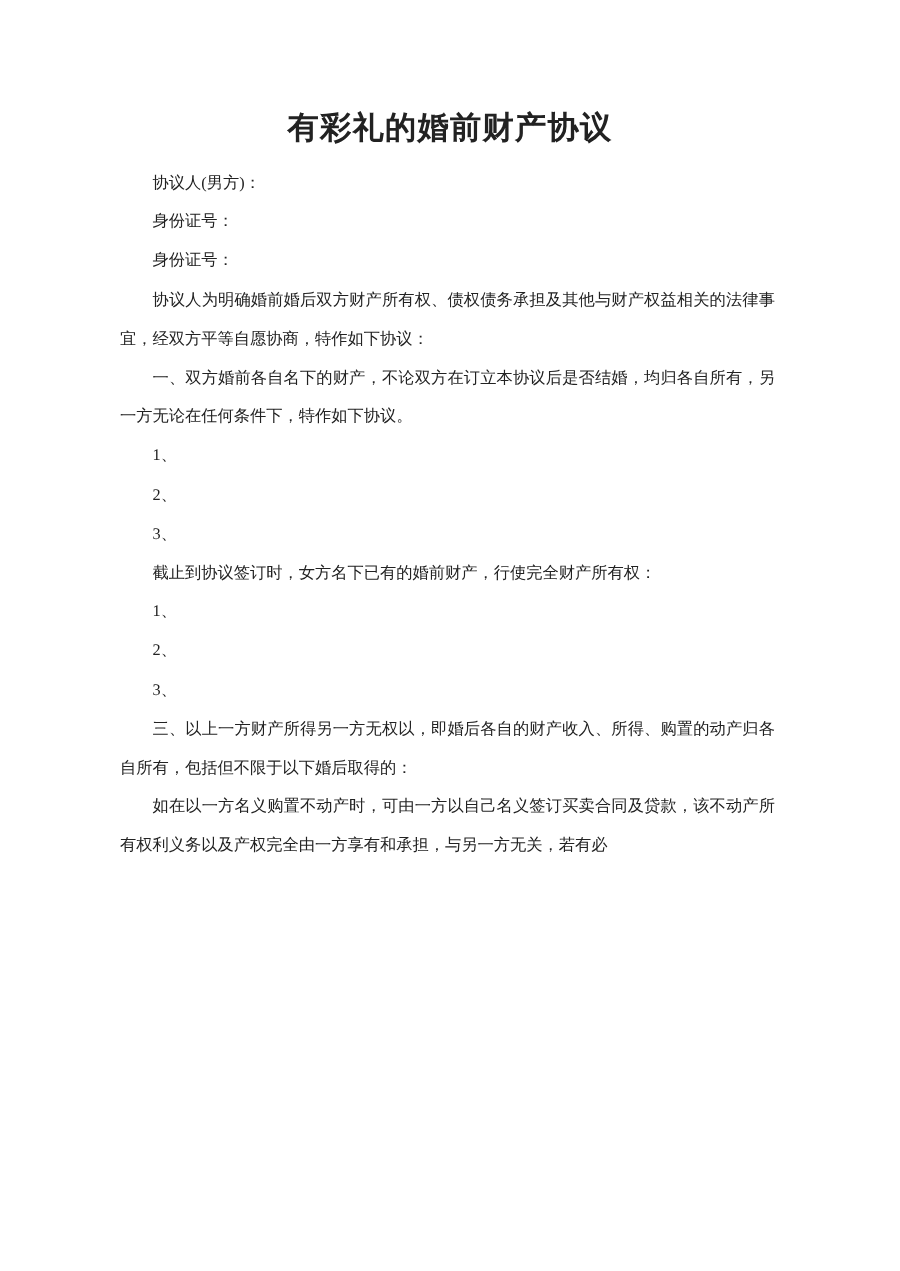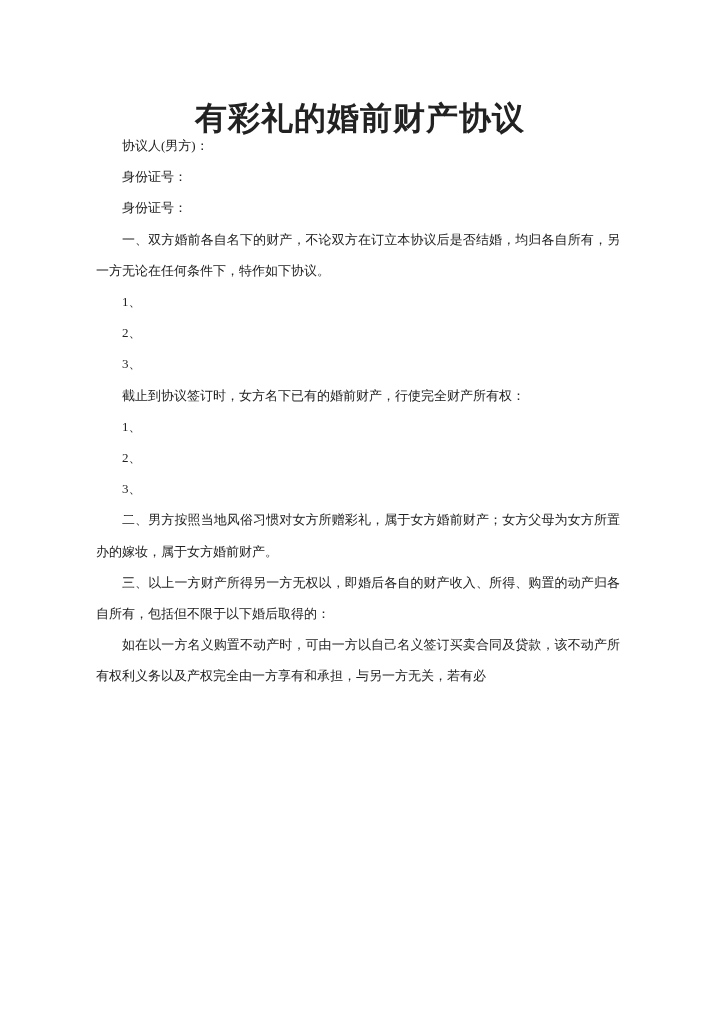--- a/index.html
+++ b/index.html
@@ -14,23 +14,23 @@
     background: #ffffff;
     color: #222222;
     font-family: "Liberation Serif", "DejaVu Serif", serif;
     overflow: hidden;
   }
   .doc-title {
     position: absolute;
     top: 84px;
     left: 0;
     right: 0;
-    margin: 16px;
+    margin: 1px;
     text-align: center;
-    font-size: 32px;
+    font-size: 25px;
     font-weight: 600;
     line-height: 36px;
     letter-spacing: 1px;
   }
   .doc-body {
     position: absolute;
     left: 96px;
     top: 130px;
     width: 524px;
     font-size: 13px;
@@ -48,26 +48,26 @@
 <body>
 
 <div class="page">
 
   <h1 class="doc-title">有彩礼的婚前财产协议</h1>
 
   <div class="doc-body">
     <p>协议人(男方)：</p>
     <p>身份证号：</p>
     <p>身份证号：</p>
+    <p>协议人为明确婚前婚后双方财产所有权、债权债务承担及其他与财产权益相关的法律事宜，经双方平等自愿协商，特作如下协议：</p>
     <p>一、双方婚前各自名下的财产，不论双方在订立本协议后是否结婚，均归各自所有，另一方无论在任何条件下，特作如下协议。</p>
     <p>1、</p>
     <p>2、</p>
     <p>3、</p>
     <p>截止到协议签订时，女方名下已有的婚前财产，行使完全财产所有权：</p>
     <p>1、</p>
     <p>2、</p>
     <p>3、</p>
-    <p>二、男方按照当地风俗习惯对女方所赠彩礼，属于女方婚前财产；女方父母为女方所置办的嫁妆，属于女方婚前财产。</p>
     <p>三、以上一方财产所得另一方无权以，即婚后各自的财产收入、所得、购置的动产归各自所有，包括但不限于以下婚后取得的：</p>
     <p>如在以一方名义购置不动产时，可由一方以自己名义签订买卖合同及贷款，该不动产所有权利义务以及产权完全由一方享有和承担，与另一方无关，若有必</p>
   </div>
 
 </div>
 
 </body></html>

